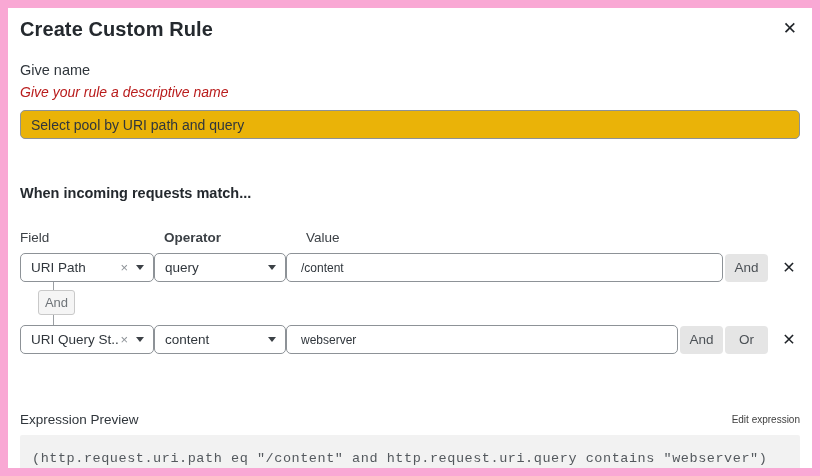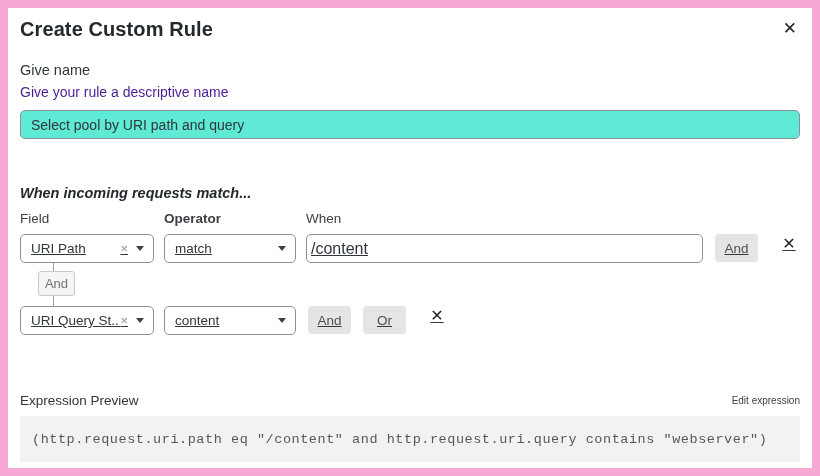--- a/index.html
+++ b/index.html
@@ -43,61 +43,61 @@
   
   .rule-label {
     margin-top: 20px;
     font-size: 14.5px;
     color: #30363c;
     line-height: 18px;
   }
   .rule-helper {
     margin-top: 4px;
     font-size: 14px;
-    color: #4c1d95;
+    color: #b91c1c;
     line-height: 18px;
+    font-style: italic;
   }
   .text-input {
     display: block;
     width: 100%;
     height: 29px;
     margin-top: 9px;
     border: 1px solid #8d9297;
     border-radius: 5px;
     padding: 0 10px;
     font-family: "Liberation Sans", "DejaVu Sans", sans-serif;
     font-size: 14px;
     color: #30363c;
-    background: #5eead4;
+    background: #eab308;
     outline: none;
   }
   
   .match-heading {
     margin-top: 45px;
     font-size: 14.5px;
     font-weight: 700;
     color: #24292e;
     line-height: 18px;
-    font-style: italic;
   }
   .col-labels {
     display: flex;
-    margin-top: 9px;
+    margin-top: 28px;
     font-size: 13.5px;
     color: #3c4146;
     line-height: 16px;
   }
   .col-labels .c-field    { width: 144px; }
   .col-labels .c-operator { width: 142px; font-weight: bold; }
   .condition-row {
     display: flex;
+    align-items: center;
     margin-top: 7px;
     height: 29px;
-    gap: 10px;
-    text-decoration: underline;
+    gap: 0;
   }
   .select-box {
     height: 29px;
     border: 1px solid #8d9297;
     border-radius: 5px;
     background: #fff;
     display: flex;
     align-items: center;
     padding: 0 9px 0 10px;
     font-size: 13.5px;
@@ -124,23 +124,23 @@
     border-left: 4.5px solid transparent;
     border-right: 4.5px solid transparent;
     border-top: 5.5px solid #3c4146;
     flex: none;
   }
   .value-input {
     flex: 1;
     height: 29px;
     border: 1px solid #8d9297;
     border-radius: 5px;
-    padding: 0 4px;
-    font-family: "Liberation Sans", "DejaVu Sans", sans-serif;
-    font-size: 16px;
+    padding: 0 14px;
+    font-family: "Liberation Sans", "DejaVu Sans", sans-serif;
+    font-size: 12px;
     color: #30363c;
     outline: none;
     min-width: 0;
   }
   .combo-btn {
     flex: none;
     width: 43px;
     height: 28px;
     background: #e5e5e5;
     border: none;
@@ -232,31 +232,31 @@
 
   <div class="rule-label">Give name</div>
   <div class="rule-helper">Give your rule a descriptive name</div>
   <input class="text-input" type="text" value="Select pool by URI path and query" style="">
 
   <div class="match-heading">When incoming requests match...</div>
 
   <div class="col-labels">
     <div class="c-field">Field</div>
     <div class="c-operator">Operator</div>
-    <div class="c-value">When</div>
+    <div class="c-value">Value</div>
   </div>
 
   <div class="condition-row">
     <div class="select-box field-select">
       <span class="select-label">URI Path</span>
       <span class="clear-x">×</span>
       <span class="caret"></span>
     </div>
     <div class="select-box operator-select">
-      <span class="select-label">match</span>
+      <span class="select-label">query</span>
       <span class="caret"></span>
     </div>
     <input class="value-input" type="text" value="/content" style="">
     <button class="combo-btn">And</button>
     <div class="row-delete">✕</div>
   </div>
 
   <div class="connector">
     <div class="v-line top"></div>
     <div class="and-chip">And</div>
@@ -266,20 +266,21 @@
   <div class="condition-row second">
     <div class="select-box field-select">
       <span class="select-label">URI Query St...</span>
       <span class="clear-x">×</span>
       <span class="caret"></span>
     </div>
     <div class="select-box operator-select">
       <span class="select-label">content</span>
       <span class="caret"></span>
     </div>
+    <input class="value-input" type="text" value="webserver" style="">
     <button class="combo-btn">And</button>
     <button class="combo-btn">Or</button>
     <div class="row-delete">✕</div>
   </div>
 
   <div class="expr-header">
     <div class="expr-label">Expression Preview</div>
     <a class="expr-edit-link">Edit expression</a>
   </div>
   <div class="expr-code">(http.request.uri.path eq "/content" and http.request.uri.query contains "webserver")</div>

